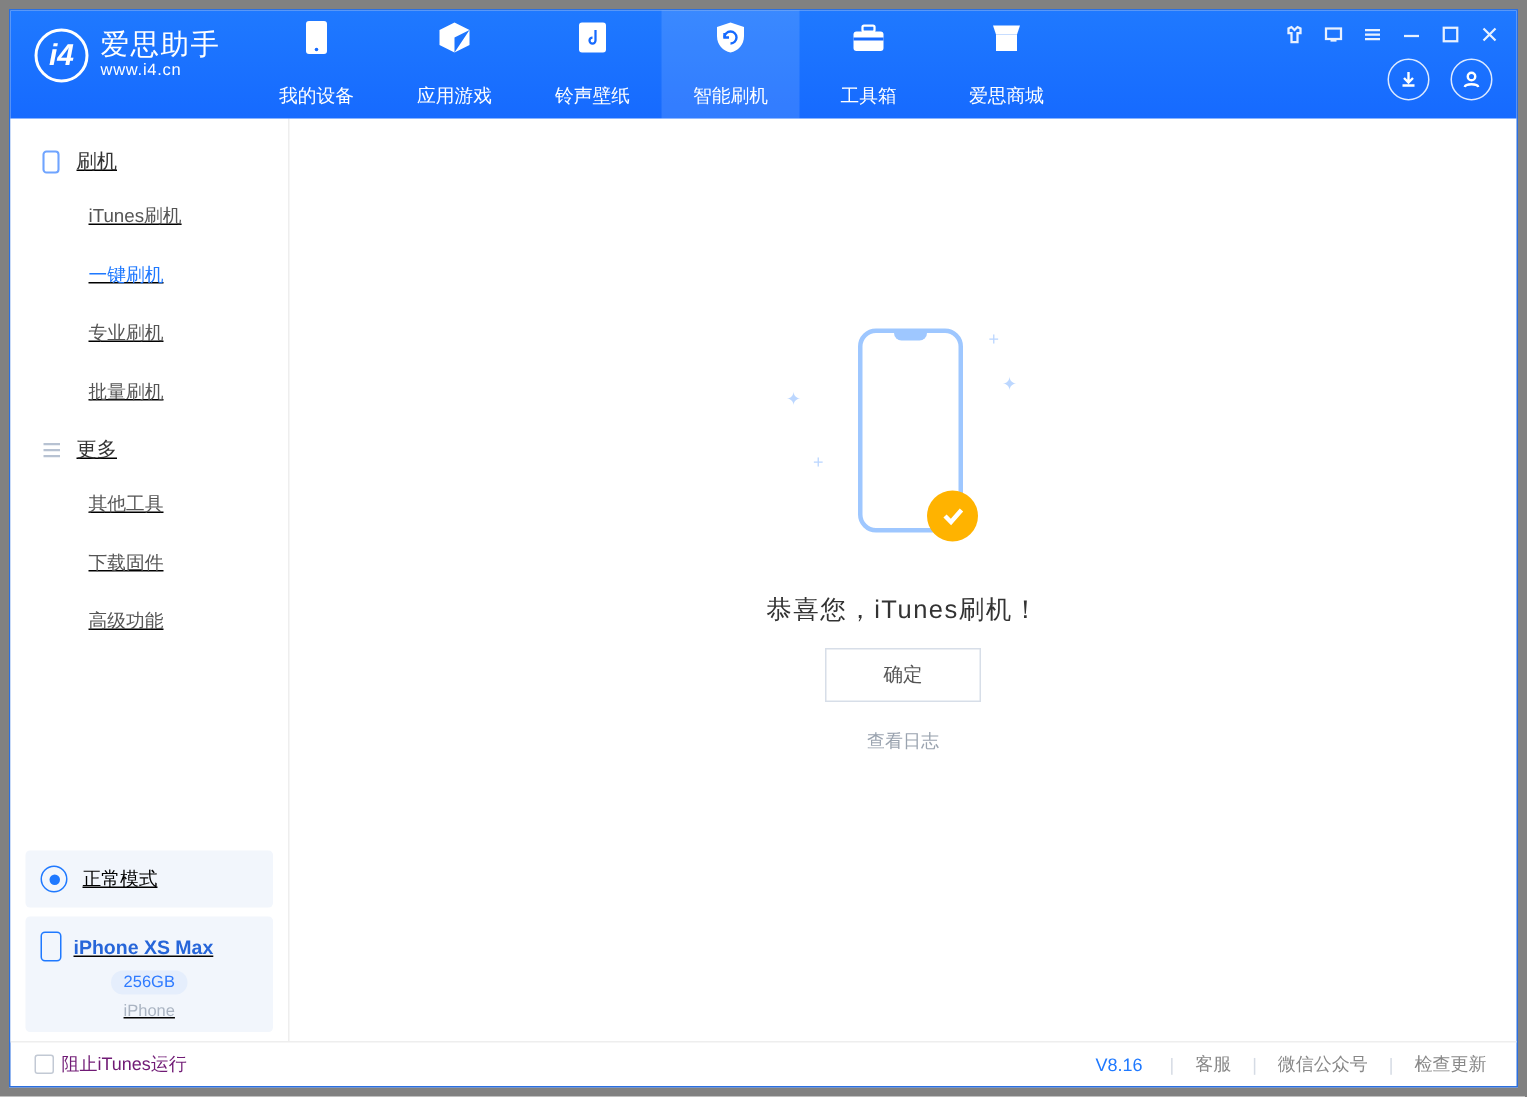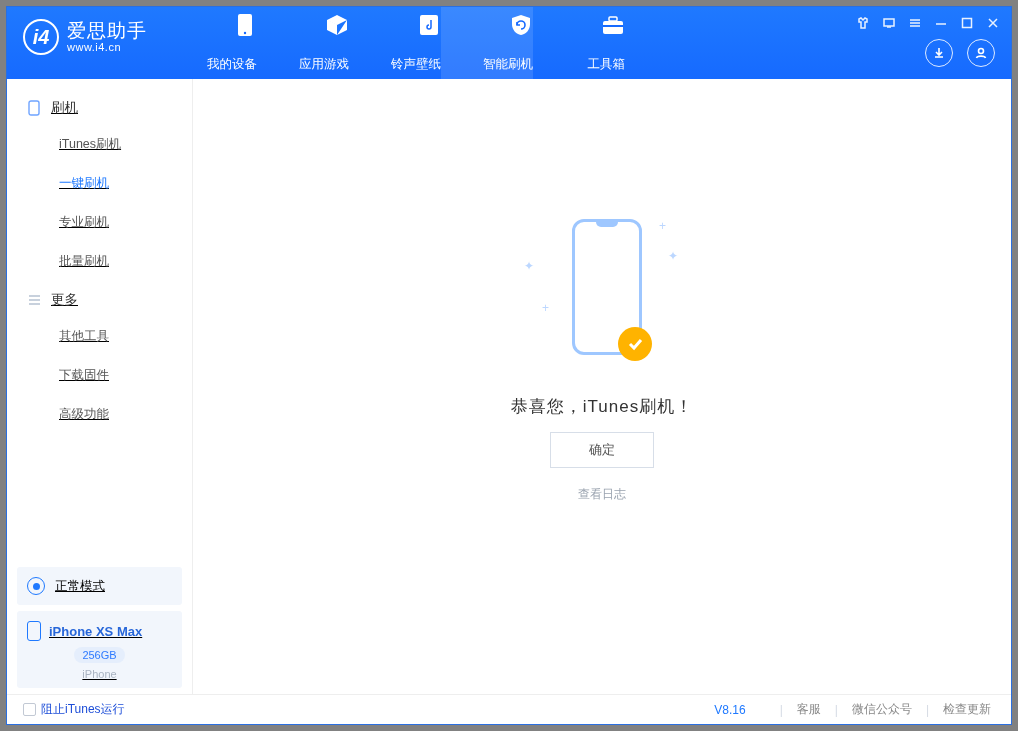--- a/index.html
+++ b/index.html
@@ -7,21 +7,21 @@
   .app-window { position: absolute; left: 6px; top: 6px; width: 1006px; height: 719px; background: #fff; border: 1px solid #2a6fe0; display: flex; flex-direction: column; }
 
   
   .header { height: 72px; background: linear-gradient(to bottom, #1f79ff 0%, #166aff 100%); display: flex; align-items: stretch; color: #fff; position: relative; }
   .logo-block { display: flex; align-items: center; padding: 0 18px 12px 16px; }
   .logo-circle { width: 36px; height: 36px; border: 2.5px solid #fff; border-radius: 50%; display: flex; align-items: center; justify-content: center; font-weight: bold; font-size: 20px; font-style: italic; margin-right: 8px; }
   .logo-text { line-height: 1.1; }
   .logo-text .big { font-size: 19px; font-weight: 400; letter-spacing: 1px; }
   .logo-text .small { font-size: 11px; letter-spacing: 0.5px; }
   .topnav { display: flex; }
-  .topnav-item { width: 92px; display: flex; flex-direction: column; align-items: flex-end; justify-content: center; gap: 19px; font-size: 12.5px; cursor: pointer; position: relative; }
+  .topnav-item { width: 92px; display: flex; flex-direction: column; align-items: center; justify-content: center; gap: 19px; font-size: 12.5px; cursor: pointer; position: relative; }
   .topnav-item.active { background: rgba(255,255,255,0.12); }
   .topnav-item .nav-icon { width:24px; height:24px; display:flex; align-items:center; justify-content:center; }
   .topnav-item svg { fill: #fff; }
   .window-controls { position: absolute; right: 10px; top: 8px; display: flex; gap: 10px; align-items: center; }
   .window-controls .wc { width: 16px; height: 16px; display:flex; align-items:center; justify-content:center; cursor:pointer; opacity:0.9; }
   .window-controls svg { stroke: #fff; fill: none; stroke-width:1.5; }
   .header-right { position:absolute; right:16px; bottom:12px; display:flex; gap:14px; }
   .hdr-circle { width:28px; height:28px; border:1.6px solid rgba(255,255,255,0.85); border-radius:50%; display:flex; align-items:center; justify-content:center; cursor:pointer; }
   .hdr-circle svg { stroke:#fff; fill:none; stroke-width:1.6; }
 
@@ -56,25 +56,25 @@
   .check-badge { position:absolute; right:10px; bottom:8px; width:34px; height:34px; background:#ffb300; border-radius:50%; display:flex; align-items:center; justify-content:center; }
   .check-badge svg { stroke:#fff; stroke-width:3; fill:none; }
   .sparkle { position:absolute; color:#bcd7ff; font-size:12px; }
   .sp1 { left:-18px; top:40px; } .sp2 { left:0px; top:82px; } .sp3 { right:-16px; top:30px; } .sp4 { right:-4px; top:0px; }
   .success-line { font-size:17px; color:#333; margin-top:26px; letter-spacing:1px; }
   .ok-btn { margin-top:14px; border:1px solid #d7dee8; background:#fff; color:#555; font-size:13px; padding:8px 38px; cursor:pointer; }
   .log-link { margin-top:18px; font-size:12px; color:#9aa3af; cursor:pointer; }
 
   
   .footer { height:30px; border-top:1px solid #eee; display:flex; align-items:center; padding:0 16px; font-size:12px; color:#9aa3af; }
-  .footer .chk { color:#1d4ed8; }
+  .footer .chk { color:#701a75; }
   .footer .spacer { flex:1; }
   .footer .flink { color:#888; cursor:pointer; padding:0 4px; }
   .footer .sep { color:#d5dbe4; padding:0 10px; }
-  .version { color:#1f79ff; margin-right:24px; }
+  .version { color:#1f79ff; margin-right:8px; }
 </style>
 </head>
 <body>
 
 <div class="app-window">
 
   <div class="header">
     <div class="logo-block">
       <div class="logo-circle">i4</div>
       <div class="logo-text">
@@ -121,20 +121,29 @@
       </div>
       <div class="topnav-item">
         <span class="nav-icon">
             <svg width="24" height="22" viewBox="0 0 24 22">
               <rect x="2" y="7" width="20" height="13" rx="2"></rect>
               <rect x="8" y="3" width="8" height="4" rx="1" fill="none" stroke="#fff" stroke-width="1.5"></rect>
               <rect x="2" y="11" width="20" height="2" fill="#166aff"></rect>
             </svg>
           </span>
         <span>工具箱</span>
+      </div>
+      <div class="topnav-item">
+        <span class="nav-icon">
+            <svg width="24" height="22" viewBox="0 0 24 22">
+              <path d="M3 3 H21 L19 9 H5 Z"></path>
+              <rect x="5" y="9" width="14" height="11"></rect>
+            </svg>
+          </span>
+        <span>爱思商城</span>
       </div>
     </div>
 
     <div class="header-right">
       <div class="hdr-circle">
         <svg width="14" height="14" viewBox="0 0 14 14">
             <path d="M7 2 V9 M4 6 L7 9 L10 6 M3 11 H11"></path>
           </svg>
       </div>
       <div class="hdr-circle">

